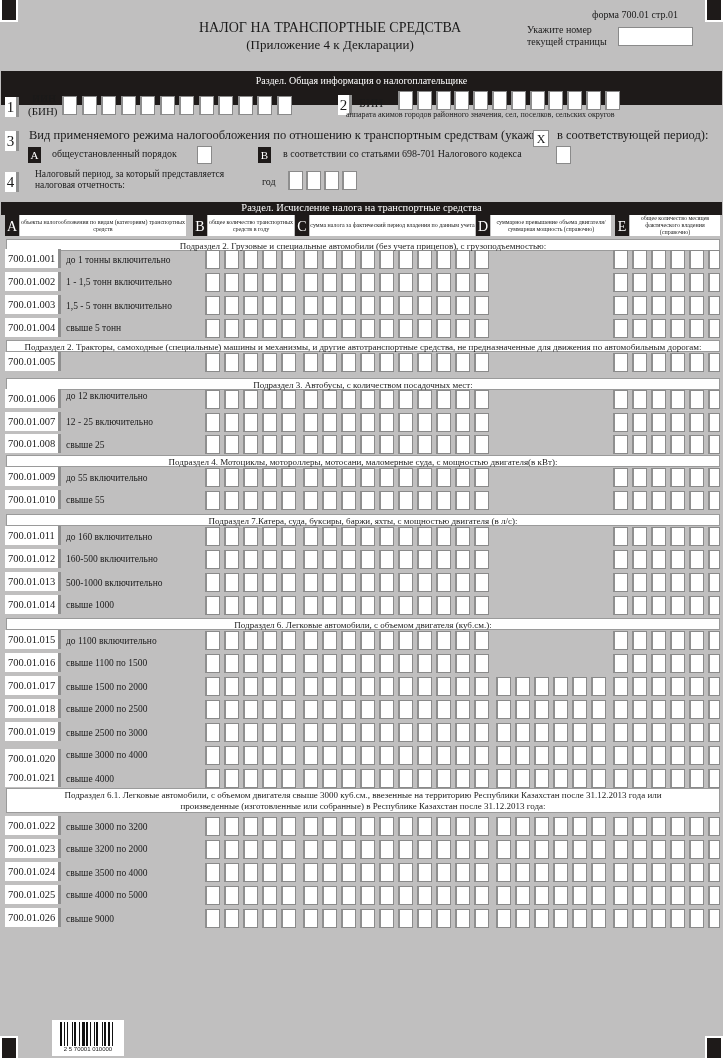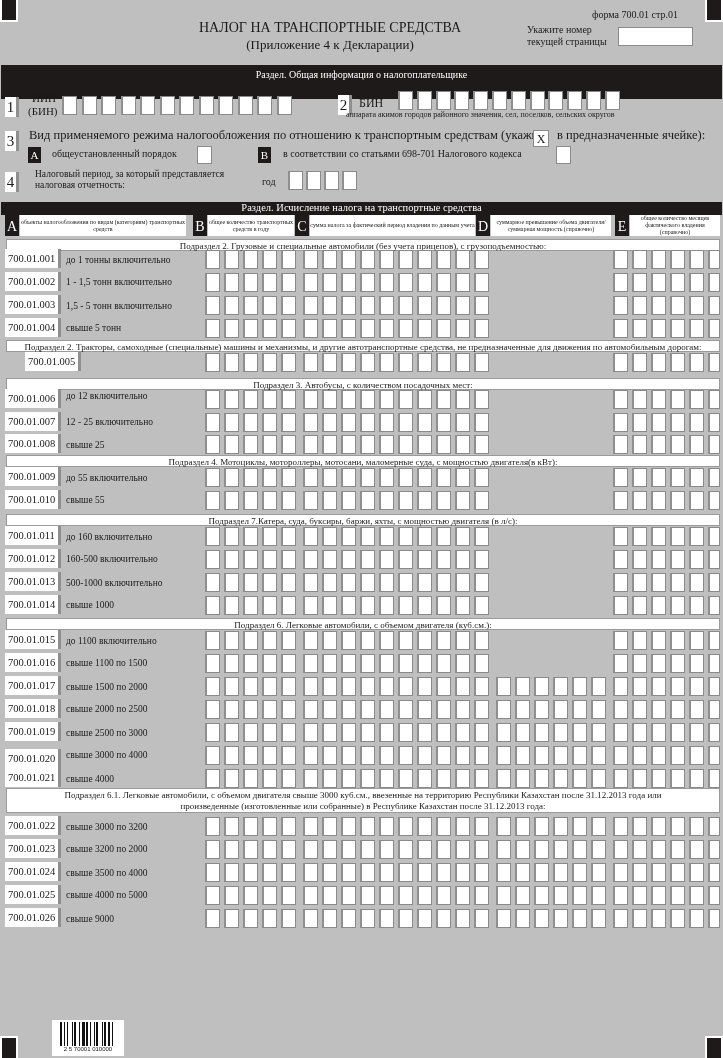--- a/index.html
+++ b/index.html
@@ -27,21 +27,21 @@
 
 <div class="abs" style="left:592px;top:9px;font-size:10px;">форма 700.01 стр.01</div>
 <div class="abs" style="left:180px;top:20px;width:300px;text-align:center;font-size:14px;">НАЛОГ НА ТРАНСПОРТНЫЕ СРЕДСТВА</div>
 <div class="abs" style="left:180px;top:37px;width:300px;text-align:center;font-size:13px;">(Приложение 4 к Декларации)</div>
 <div class="abs" style="left:527px;top:24px;font-size:10px;line-height:12px;">
   <div>Укажите номер</div>
   <div>текущей страницы</div>
 </div>
 <div class="box" style="left:618px;top:27px;width:75px;height:19px;"></div>
 
-<div class="bar" style="top:65px;height:34px;line-height:20px;font-size:10px;">Раздел. Общая информация о налогоплательщике</div>
+<div class="bar" style="top:71px;height:34px;line-height:20px;font-size:10px;">Раздел. Общая информация о налогоплательщике</div>
 
 <div class="num" style="left:5px;top:97px;">1</div>
 <div class="abs" style="left:28px;top:92px;font-size:11px;line-height:13px;">
   <div style="padding-left:4px;">ИИН</div>
   <div>(БИН)</div>
 </div>
 <div id="iin-cells">
     <div class="cell" style="left:62px;top:96px;"></div>
     <div class="cell" style="left:81.5px;top:96px;"></div>
     <div class="cell" style="left:101px;top:96px;"></div>
@@ -70,21 +70,21 @@
     <div class="cell" style="left:529.6px;top:91px;"></div>
     <div class="cell" style="left:548.4px;top:91px;"></div>
     <div class="cell" style="left:567.2px;top:91px;"></div>
     <div class="cell" style="left:586px;top:91px;"></div>
     <div class="cell" style="left:604.8px;top:91px;"></div>
   </div>
 
 <div class="num" style="left:5px;top:131px;">3</div>
 <div class="abs" style="left:29px;top:128px;font-size:12.5px;">Вид применяемого режима налогообложения по отношению к транспортным средствам (укажите</div>
 <div class="box" style="left:533px;top:130px;width:16px;height:17px;font-size:12px;text-align:center;line-height:16px;">X</div>
-<div class="abs" style="left:557px;top:128px;font-size:12.5px;">в предназначенные ячейке):</div>
+<div class="abs" style="left:557px;top:128px;font-size:12.5px;">в соответствующей период):</div>
 
 <div class="darkletter" style="left:28px;top:147px;width:13px;height:16px;font-size:11px;line-height:16px;">A</div>
 <div class="abs" style="left:52px;top:148px;font-size:10px;">общеустановленный  порядок</div>
 <div class="box" style="left:197px;top:146px;width:15px;height:18px;"></div>
 <div class="darkletter" style="left:258px;top:147px;width:13px;height:16px;font-size:11px;line-height:16px;">B</div>
 <div class="abs" style="left:283px;top:148px;font-size:10px;">в соответствии со  статьями 698-701 Налогового кодекса</div>
 <div class="box" style="left:556px;top:146px;width:15px;height:18px;"></div>
 
 <div class="num" style="left:5px;top:172px;">4</div>
 <div class="abs" style="left:35px;top:169px;font-size:9.5px;line-height:11px;">
@@ -209,21 +209,21 @@
       <div class="cell" style="left:474px;top:1px;"></div>
       <div class="cell" style="left:613px;top:1px;"></div>
       <div class="cell" style="left:632px;top:1px;"></div>
       <div class="cell" style="left:651px;top:1px;"></div>
       <div class="cell" style="left:670px;top:1px;"></div>
       <div class="cell" style="left:689px;top:1px;"></div>
       <div class="cell" style="left:708px;top:1px;width:12px;"></div>
     </div>
     <div class="subhead" style="top:340px;height:12px;">Подраздел 2. Тракторы, самоходные (специальные) машины и механизмы, и другие автотранспортные средства, не предназначенные для движения по автомобильным дорогам:</div>
     <div style="position:absolute;left:0;top:352px;width:723px;height:21px;">
-      <div class="code" style="top:0;margin-left:20px;">700.01.005</div>
+      <div class="code" style="top:0;">700.01.005</div>
       <div class="rowlabel" style="top:6px;"></div>
       <div class="cell" style="left:205px;top:1px;"></div>
       <div class="cell" style="left:224px;top:1px;"></div>
       <div class="cell" style="left:243px;top:1px;"></div>
       <div class="cell" style="left:262px;top:1px;"></div>
       <div class="cell" style="left:281px;top:1px;"></div>
       <div class="cell" style="left:303px;top:1px;"></div>
       <div class="cell" style="left:322px;top:1px;"></div>
       <div class="cell" style="left:341px;top:1px;"></div>
       <div class="cell" style="left:360px;top:1px;"></div>

